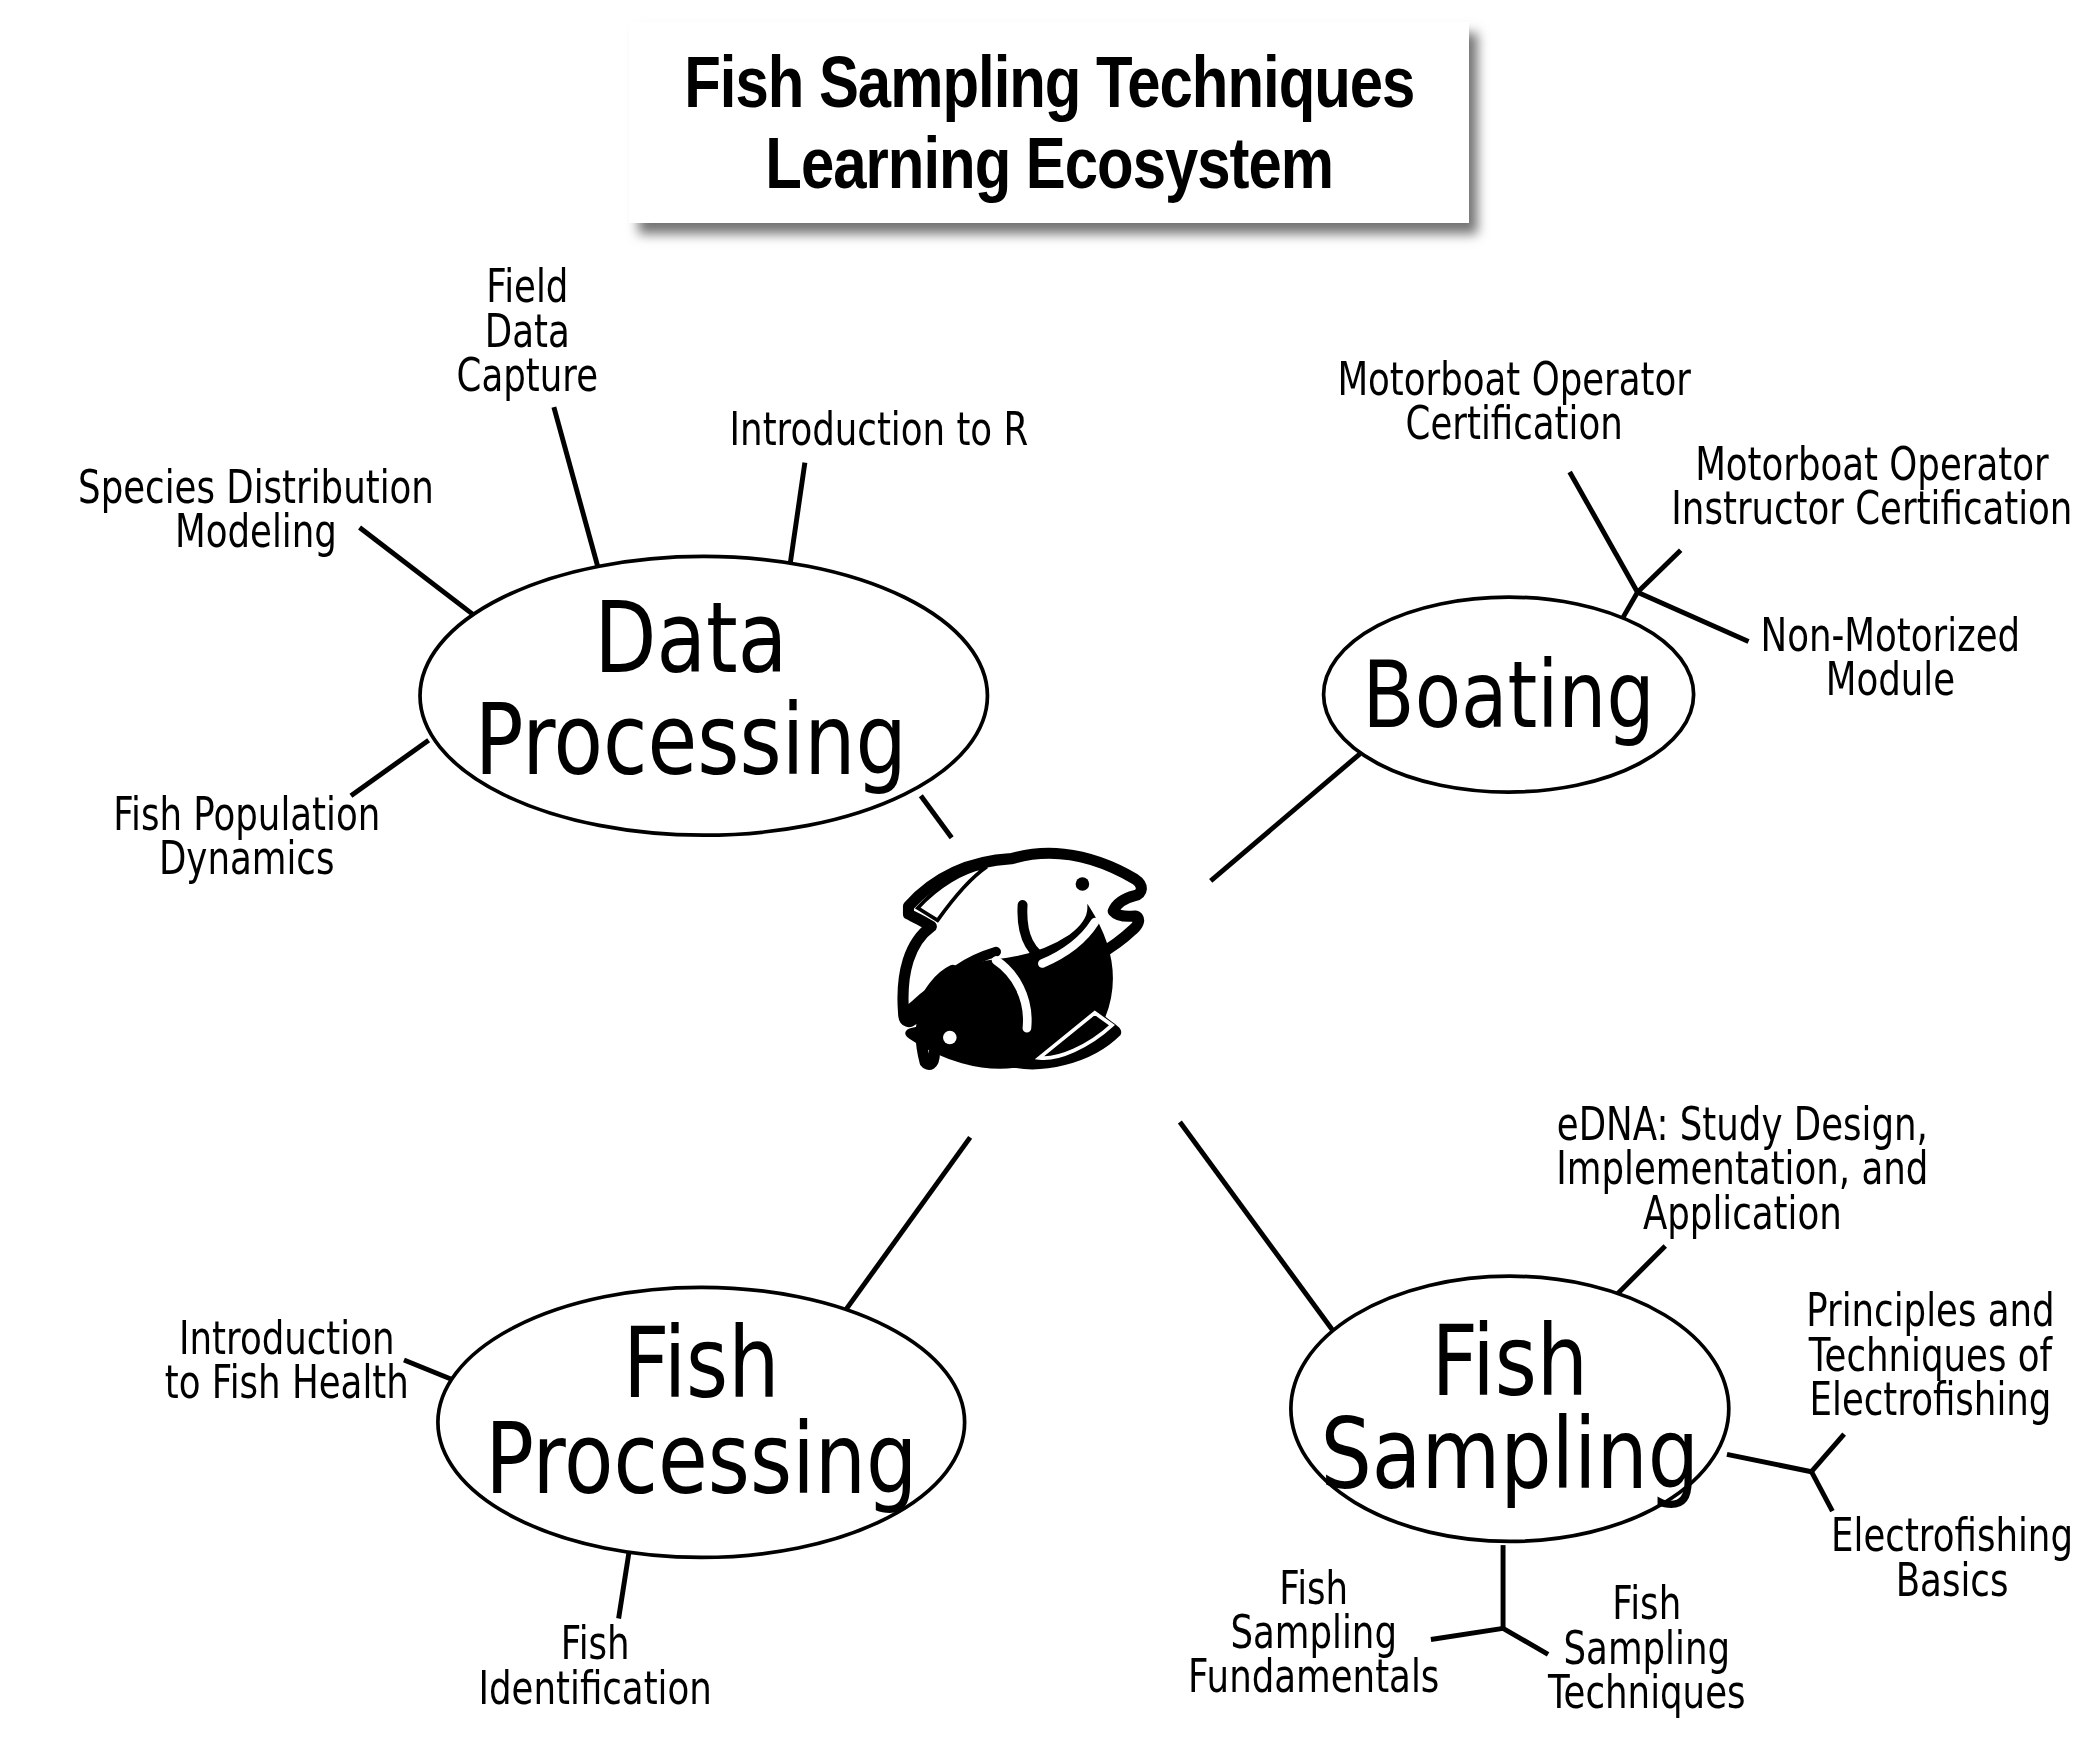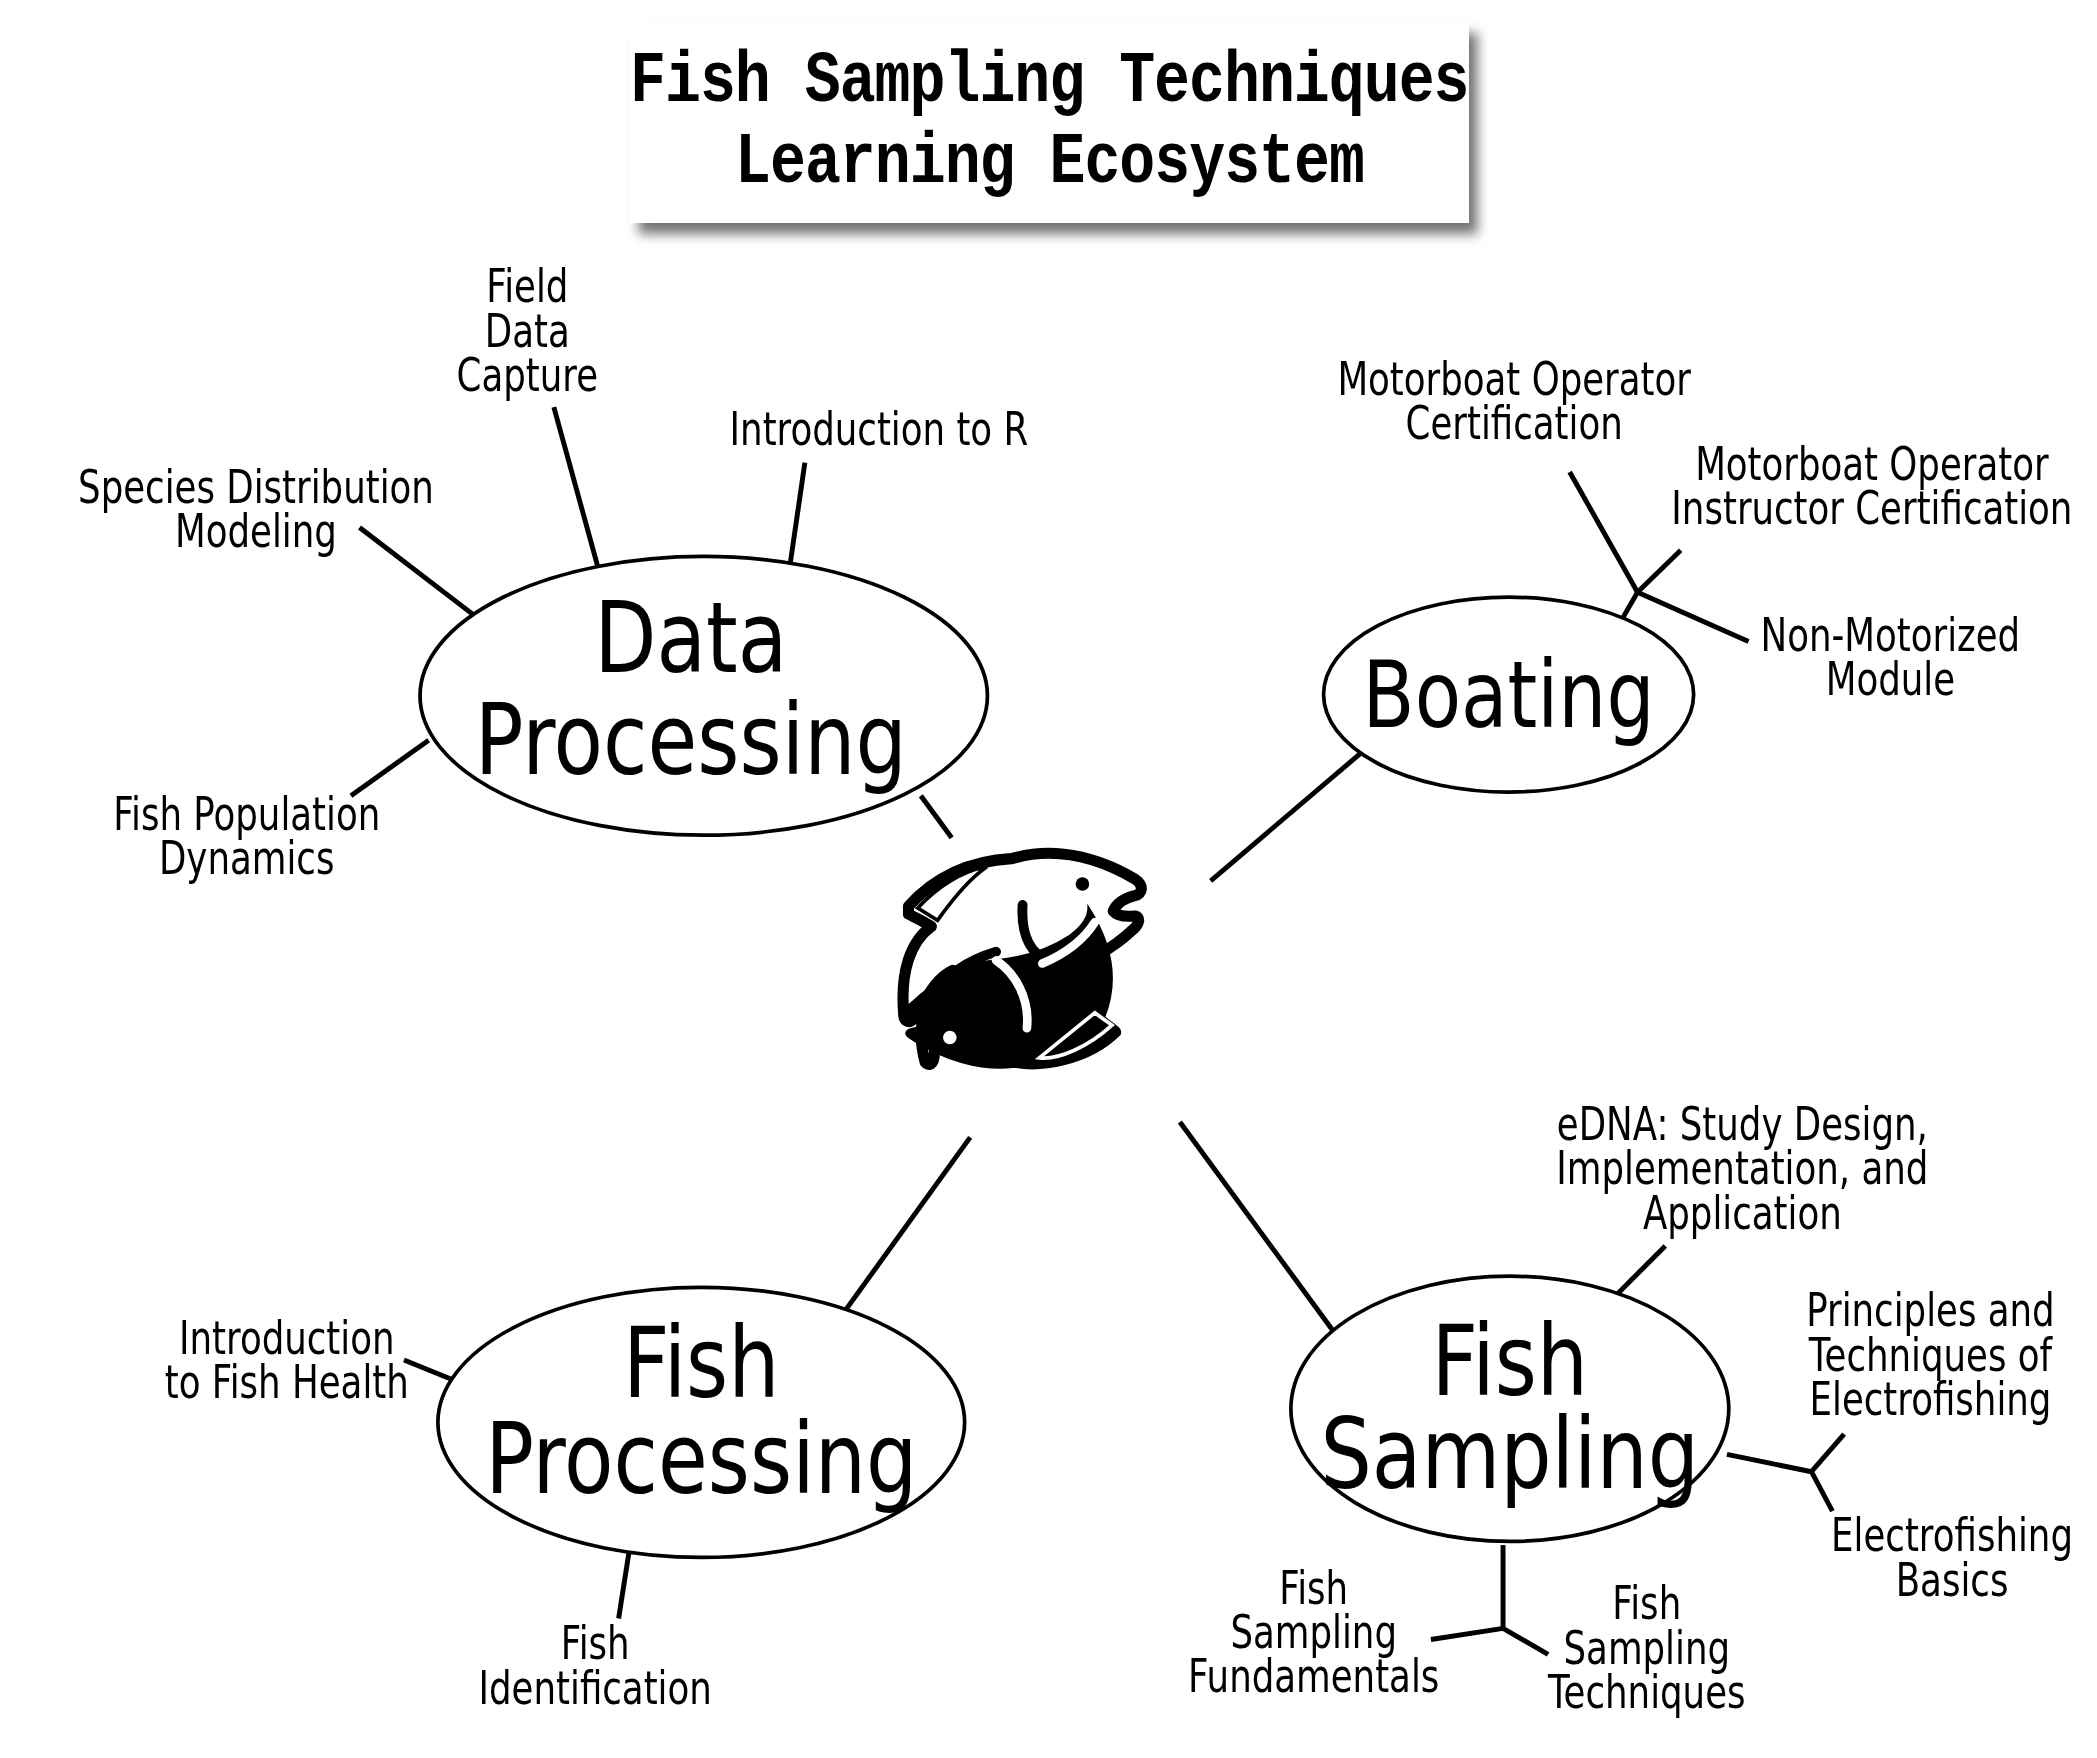--- a/index.html
+++ b/index.html
@@ -2,21 +2,21 @@
 <html style="font-size:10px"><head>
 <meta charset="utf-8">
 <style>
   html, body { margin: 0; padding: 0; background: #ffffff; }
   body { width: 2097px; height: 1758px; overflow: hidden; position: relative; }
   svg { position: absolute; left: 0; top: 0; }
   .title-box {
     position: absolute; left: 629px; top: 21.6px; width: 840px; height: 201px;
     background: #ffffff; box-shadow: 8.6px 11px 11px rgba(0,0,0,0.55);
     display: flex; flex-direction: column; align-items: center; justify-content: center;
-    font-family: Liberation Mono, monospace; font-weight: bold; color: #000;
+    font-family: Liberation Sans, sans-serif; font-weight: bold; color: #000;
     font-size: 73px; line-height: 81px; letter-spacing: -1.2px;
   }
   .title-box span { display: block; transform: scaleX(0.82); white-space: nowrap; }
   .hub text { font-family: "DejaVu Sans", sans-serif; fill: #000; }
   .leaf text { font-family: "DejaVu Sans", sans-serif; fill: #000; }
   .link { stroke: #000; stroke-width: 8; stroke-linecap: butt; fill: none; }
   .ellipse { fill: #fff; stroke: #000; stroke-width: 6; }
 </style>
 </head>
 <body>

